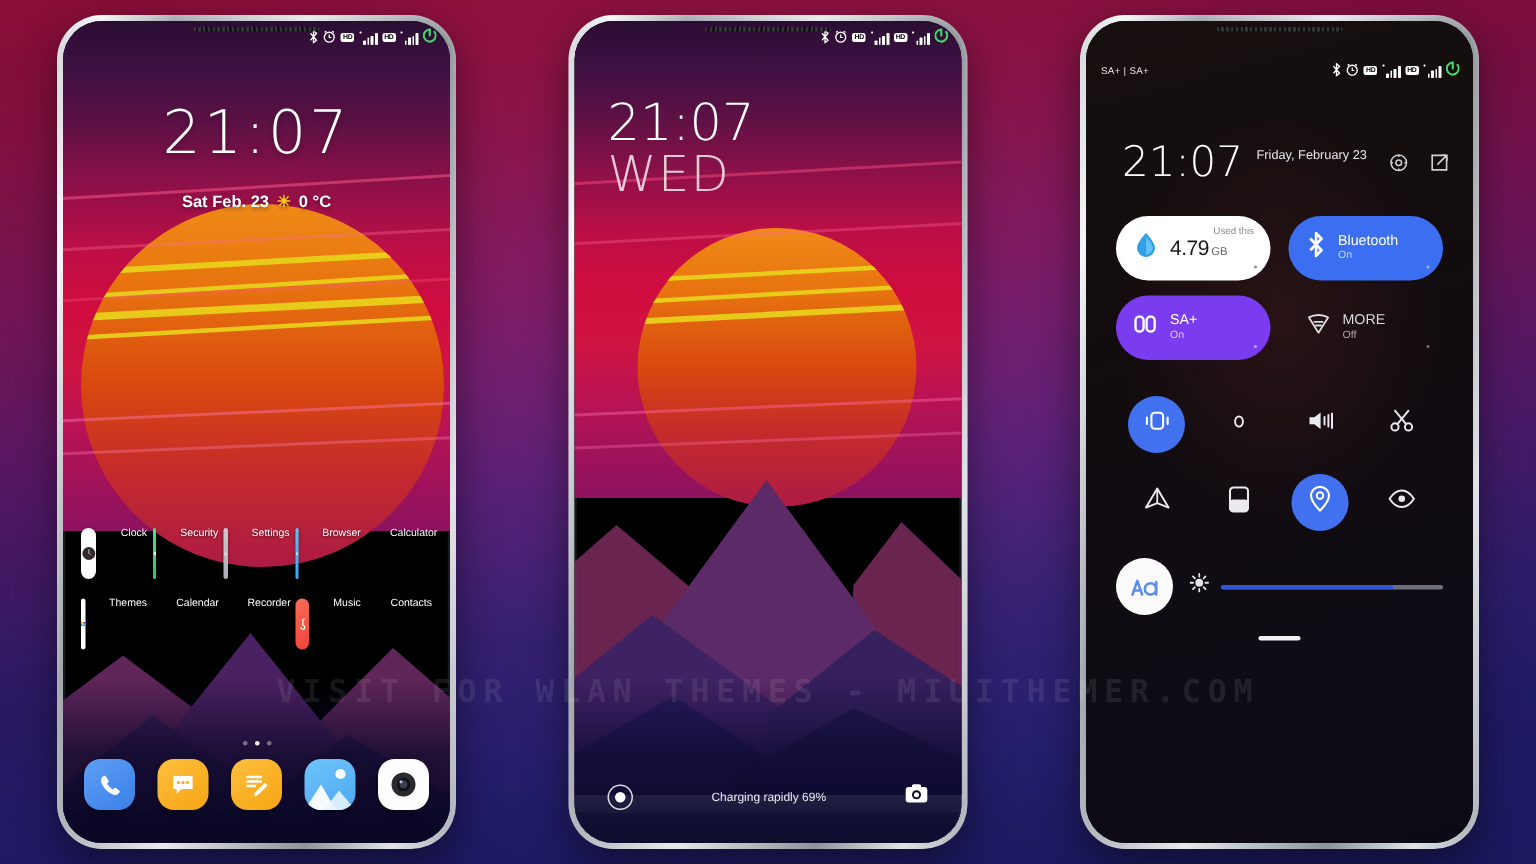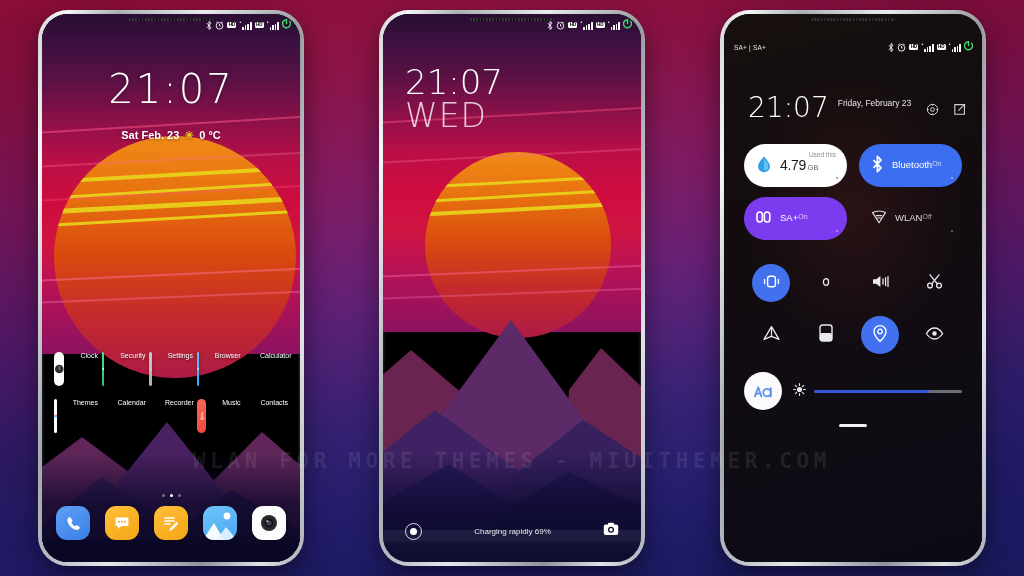--- a/index.html
+++ b/index.html
@@ -195,21 +195,21 @@
 
   .tiles{
     position:absolute; top:130px; left:20px; right:20px; z-index:10;
     display:grid; grid-template-columns:1fr 1fr; gap:10px 12px;
   }
   .tile{
     height:43px; border-radius:22px; position:relative;
     display:flex; align-items:center; gap:8px; padding:0 12px;
     overflow:hidden;
   }
-  .tile .t-txt{ display:flex; line-height:1.15; }
+  .tile .t-txt{ display:flex; flex-direction:column; line-height:1.15; }
   .tile .t-title{ font-size:9.5px; font-weight:400; }
   .tile .t-sub{ font-size:7px; opacity:.72; }
   .tile .t-dot{
     position:absolute; right:9px; bottom:8px; width:2.5px; height:2.5px;
     border-radius:50%; background:currentColor; opacity:.5;
   }
   .tile-data{ background:#ffffff; color:#1a1a1a; }
   .tile-data .du-label{ position:absolute; right:11px; top:7px; font-size:6.5px; color:#8d8d92; }
   .tile-data .du-val{ font-size:14px; font-weight:500; letter-spacing:-.3px; }
   .tile-data .du-unit{ font-size:7.5px; color:#67676c; margin-left:1.5px; }
@@ -677,21 +677,21 @@
     </div>
 
     <div class="tile tile-wlan">
       <span>
         <svg width="16" height="16" viewBox="0 0 16 16">
               <path d="M8 2 C4.4 2 1.6 3.6 1.6 3.6 L8 13.8 L14.4 3.6 S11.6 2 8 2 Z" stroke="#dcdce0" stroke-width="1.2" fill="none" stroke-linejoin="round"></path>
               <path d="M5.3 6.6 h5.4 M6.3 9 h3.4" stroke="#dcdce0" stroke-width="1.2" stroke-linecap="round"></path>
             </svg>
       </span>
       <span class="t-txt">
-        <span class="t-title">WLAN</span>
+        <span class="t-title">MORE</span>
         <span class="t-sub">Off</span>
       </span>
       <span class="t-dot"></span>
     </div>
   </div>
 
   <div class="cc-grid">
     <div class="cc-cell active">
       <span>
         <svg width="19" height="17" viewBox="0 0 19 17">
@@ -777,13 +777,13 @@
       <div class="slider-track">
         <div class="slider-fill" id="brightfill" style="width: 78%;"></div>
       </div>
     </div>
   </div>
 
   <div class="handle-bar"></div>
  </div>
 </div>
 
-<div class="watermark">WLAN FOR MORE THEMES - MIUITHEMER.COM</div>
+<div class="watermark">VISIT FOR WLAN THEMES - MIUITHEMER.COM</div>
 
 </body></html>

